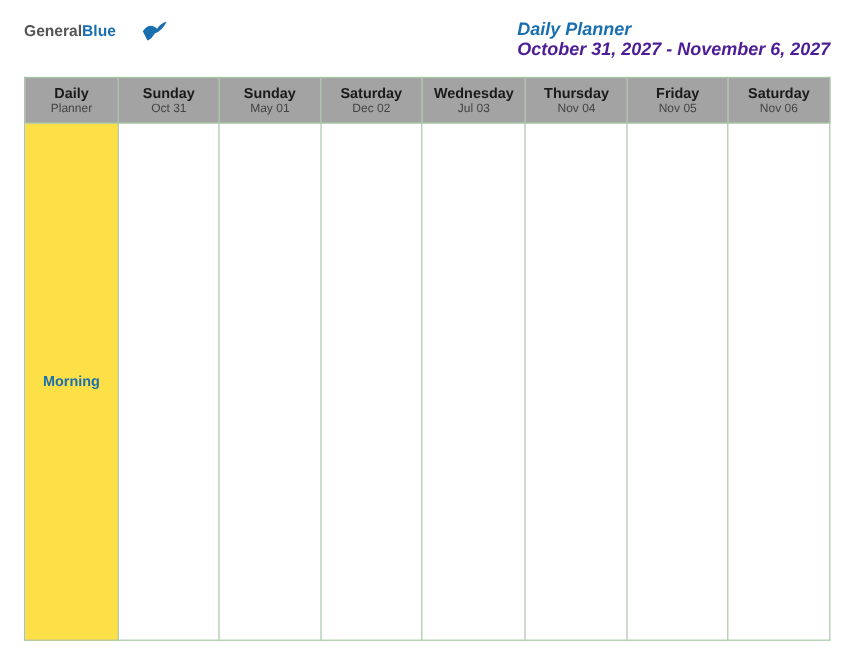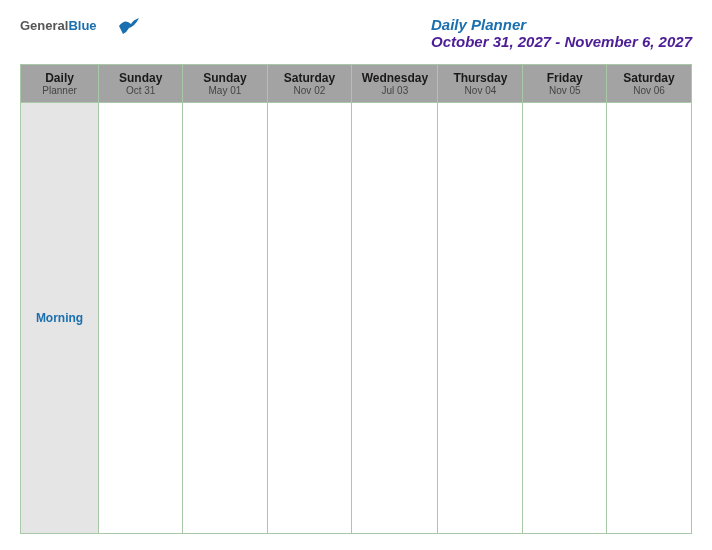--- a/index.html
+++ b/index.html
@@ -78,21 +78,21 @@
 
     .th-date {
       display: block;
       font-size: 10px;
       color: #444;
       font-weight: normal;
     }
 
     
     .row-label {
-      background: #e5e5e5;
+      background: #fde047;
       text-align: center;
       font-size: 12px;
       color: #1a6faf;
       font-weight: bold;
       width: 80px;
       padding: 8px 4px;
       vertical-align: middle;
     }
 
     
@@ -139,21 +139,21 @@
       <th>
         <span class="th-day-name">Sunday</span>
         <span class="th-date">Oct 31</span>
       </th>
       <th>
         <span class="th-day-name">Sunday</span>
         <span class="th-date">May 01</span>
       </th>
       <th>
         <span class="th-day-name">Saturday</span>
-        <span class="th-date">Nov 02</span>
+        <span class="th-date">Dec 02</span>
       </th>
       <th>
         <span class="th-day-name">Wednesday</span>
         <span class="th-date">Jul 03</span>
       </th>
       <th>
         <span class="th-day-name">Thursday</span>
         <span class="th-date">Nov 04</span>
       </th>
       <th>

